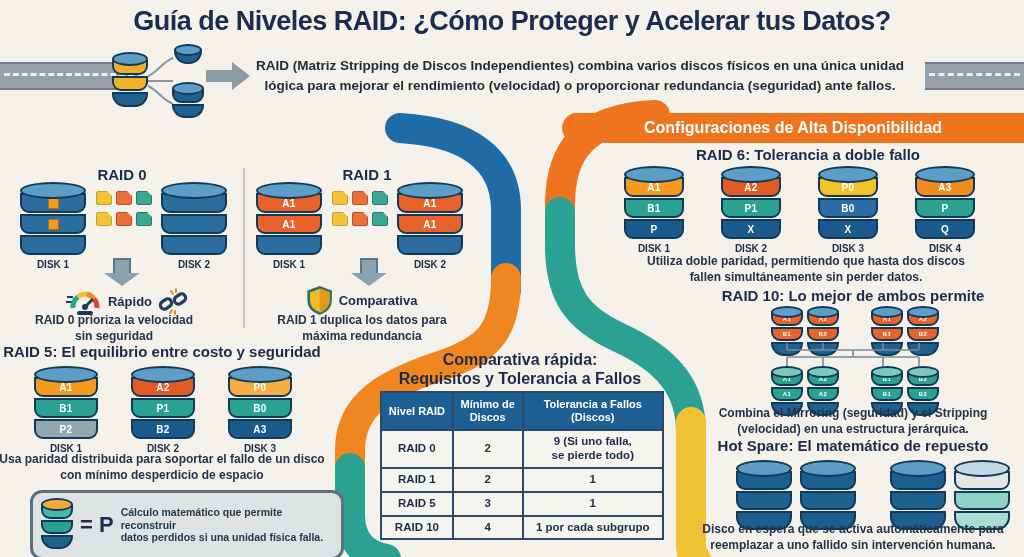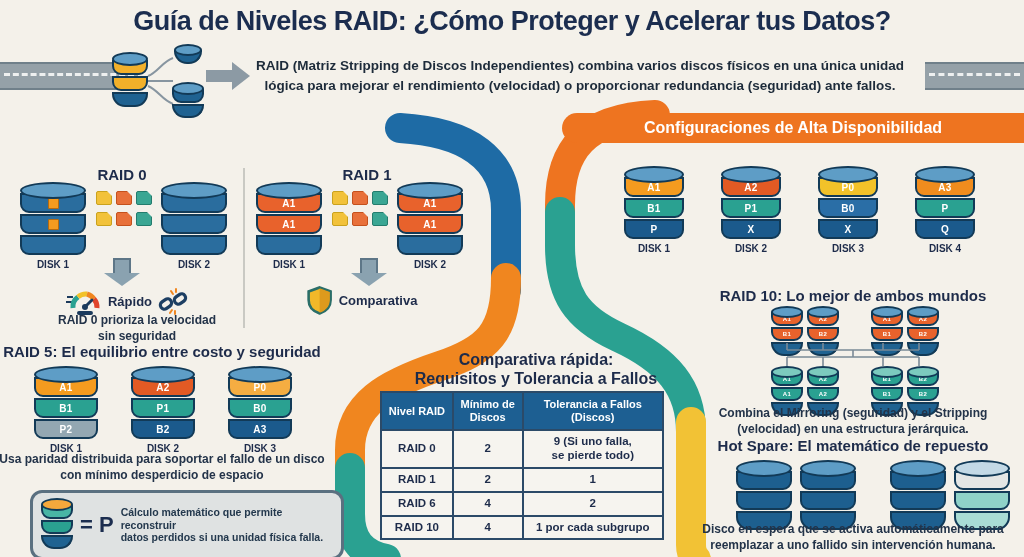--- a/index.html
+++ b/index.html
@@ -172,22 +172,24 @@
     </svg>
   </div>
   <div class="iconrow z2" style="left:362px;top:286px;">
     <svg width="26" height="29" viewBox="0 0 26 29">
       <path d="M13 1.5 L24 5.5 V14 C24 21 19 25.5 13 27.5 C7 25.5 2 21 2 14 V5.5 Z" fill="#f2b829" stroke="#2a6e68" stroke-width="2.6"></path>
       <path d="M13 2.2 L23.2 5.9 V14 C23.2 20.6 18.6 24.8 13 26.8 Z" fill="#dd9a1d"></path>
     </svg>
     <span class="lbl">Comparativa</span>
   </div>
 
-  <div class="cx cap pre z2" style="left:137px;top:313px;width:210px;">RAID 0 prioriza la velocidad
+  <div class="cx cap pre z2" style="left:114px;top:313px;width:210px;">RAID 0 prioriza la velocidad
 sin seguridad</div>
+  <div class="cx cap pre z2" style="left:362px;top:313px;width:230px;">RAID 1 duplica los datos para
+máxima redundancia</div>
 
   <div class="cx h2 z2" style="left:162px;top:343px;">RAID 5: El equilibrio entre costo y seguridad</div>
   <div class="abs dgroup z2" style="left:34px;top:366px;gap:33px;">
       <div class="disk" style="width: 64px;">
         <div class="disk-top" style="background: rgb(94, 157, 198);"></div>
         <div class="band" style="height: 16px; background: rgb(244, 155, 31); font-size: 10px;">A1</div>
         <div class="band" style="height: 16px; background: rgb(42, 161, 145); font-size: 10px;">B1</div>
         <div class="band" style="height: 16px; background: rgb(147, 167, 178); font-size: 10px;">P2</div>
         <div class="disk-label">DISK 1</div>
       </div>
@@ -211,21 +213,21 @@
 
   <div class="abs parity">
     <div><div class="disk" style="width: 32px;"><div class="disk-top" style="background: rgb(245, 168, 60); height: 9px;"></div><div class="band" style="height: 10px; background: rgb(72, 181, 165); font-size: 10px;"></div><div class="band" style="height: 10px; background: rgb(42, 161, 145); font-size: 10px;"></div><div class="band" style="height: 10px; background: rgb(31, 98, 145); font-size: 10px;"></div></div></div>
     <div class="eq">= P</div>
     <div>
       <div class="px pre">Cálculo matemático que permite reconstruir
 datos perdidos si una unidad física falla.</div>
     </div>
   </div>
 
-  <div class="cx cmp-title pre z2" style="left:536px;top:350px;width:310px;">Comparativa rápida:
+  <div class="cx cmp-title pre z2" style="left:520px;top:350px;width:310px;">Comparativa rápida:
 Requisitos y Tolerancia a Fallos</div>
   <table class="cmp abs z2" style="left:380px;top:391px;width:284px;">
       <thead>
         <tr>
           <th>Nivel RAID</th>
           <th>Mínimo de
 Discos</th>
           <th>Tolerancia a Fallos
 (Discos)</th>
         </tr>
@@ -236,32 +238,33 @@
           <td>2</td>
           <td>9 (Si uno falla,
 se pierde todo)</td>
         </tr>
         <tr>
           <td>RAID 1</td>
           <td>2</td>
           <td>1</td>
         </tr>
         <tr>
-          <td>RAID 6</td>
-          <td>4</td>
-          <td>2</td>
+          <td>RAID 5</td>
+          <td>3</td>
+          <td>1</td>
         </tr>
         <tr>
           <td>RAID 10</td>
           <td>4</td>
           <td>1 por cada subgrupo</td>
         </tr>
       </tbody>
     </table>
 
+  <div class="cx h2 z2" style="left:808px;top:146px;">RAID 6: Tolerancia a doble fallo</div>
   <div class="abs dgroup z2" style="left:624px;top:166px;gap:37px;">
       <div class="disk" style="width: 60px;">
         <div class="disk-top" style="background: rgb(94, 157, 198);"></div>
         <div class="band" style="height: 16px; background: rgb(244, 155, 31); font-size: 10px;">A1</div>
         <div class="band" style="height: 16px; background: rgb(42, 161, 145); font-size: 10px;">B1</div>
         <div class="band" style="height: 16px; background: rgb(27, 90, 140); font-size: 10px;">P</div>
         <div class="disk-label">DISK 1</div>
       </div>
       <div class="disk" style="width: 60px;">
         <div class="disk-top" style="background: rgb(94, 157, 198);"></div>
@@ -278,22 +281,24 @@
         <div class="disk-label">DISK 3</div>
       </div>
       <div class="disk" style="width: 60px;">
         <div class="disk-top" style="background: rgb(94, 157, 198);"></div>
         <div class="band" style="height: 16px; background: rgb(240, 140, 30); font-size: 10px;">A3</div>
         <div class="band" style="height: 16px; background: rgb(42, 161, 145); font-size: 10px;">P</div>
         <div class="band" style="height: 16px; background: rgb(27, 90, 140); font-size: 10px;">Q</div>
         <div class="disk-label">DISK 4</div>
       </div>
     </div>
-
-  <div class="cx h2 z2" style="left:853px;top:287px;">RAID 10: Lo mejor de ambos mundos</div>
+  <div class="cx cap pre z2" style="left:806px;top:254px;width:390px;">Utiliza doble paridad, permitiendo que hasta dos discos
+fallen simultáneamente sin perder datos.</div>
+
+  <div class="cx h2 z2" style="left:853px;top:287px;">RAID 10: Lo mejor de ambos permite</div>
   <div class="abs dgroup z2" style="left:771px;top:306px;gap:4px;">
       <div class="disk" style="width: 32px;">
         <div class="disk-top" style="background: rgb(94, 157, 198); height: 8px;"></div>
         <div class="band" style="height: 10px; background: rgb(232, 98, 44); font-size: 6px;">A1</div>
         <div class="band" style="height: 10px; background: rgb(232, 98, 44); font-size: 6px;">B1</div>
         <div class="band" style="height: 10px; background: rgb(31, 98, 145); font-size: 6px;"></div>
       </div>
       <div class="disk" style="width: 32px;">
         <div class="disk-top" style="background: rgb(94, 157, 198); height: 8px;"></div>
         <div class="band" style="height: 10px; background: rgb(232, 98, 44); font-size: 6px;">A2</div>

